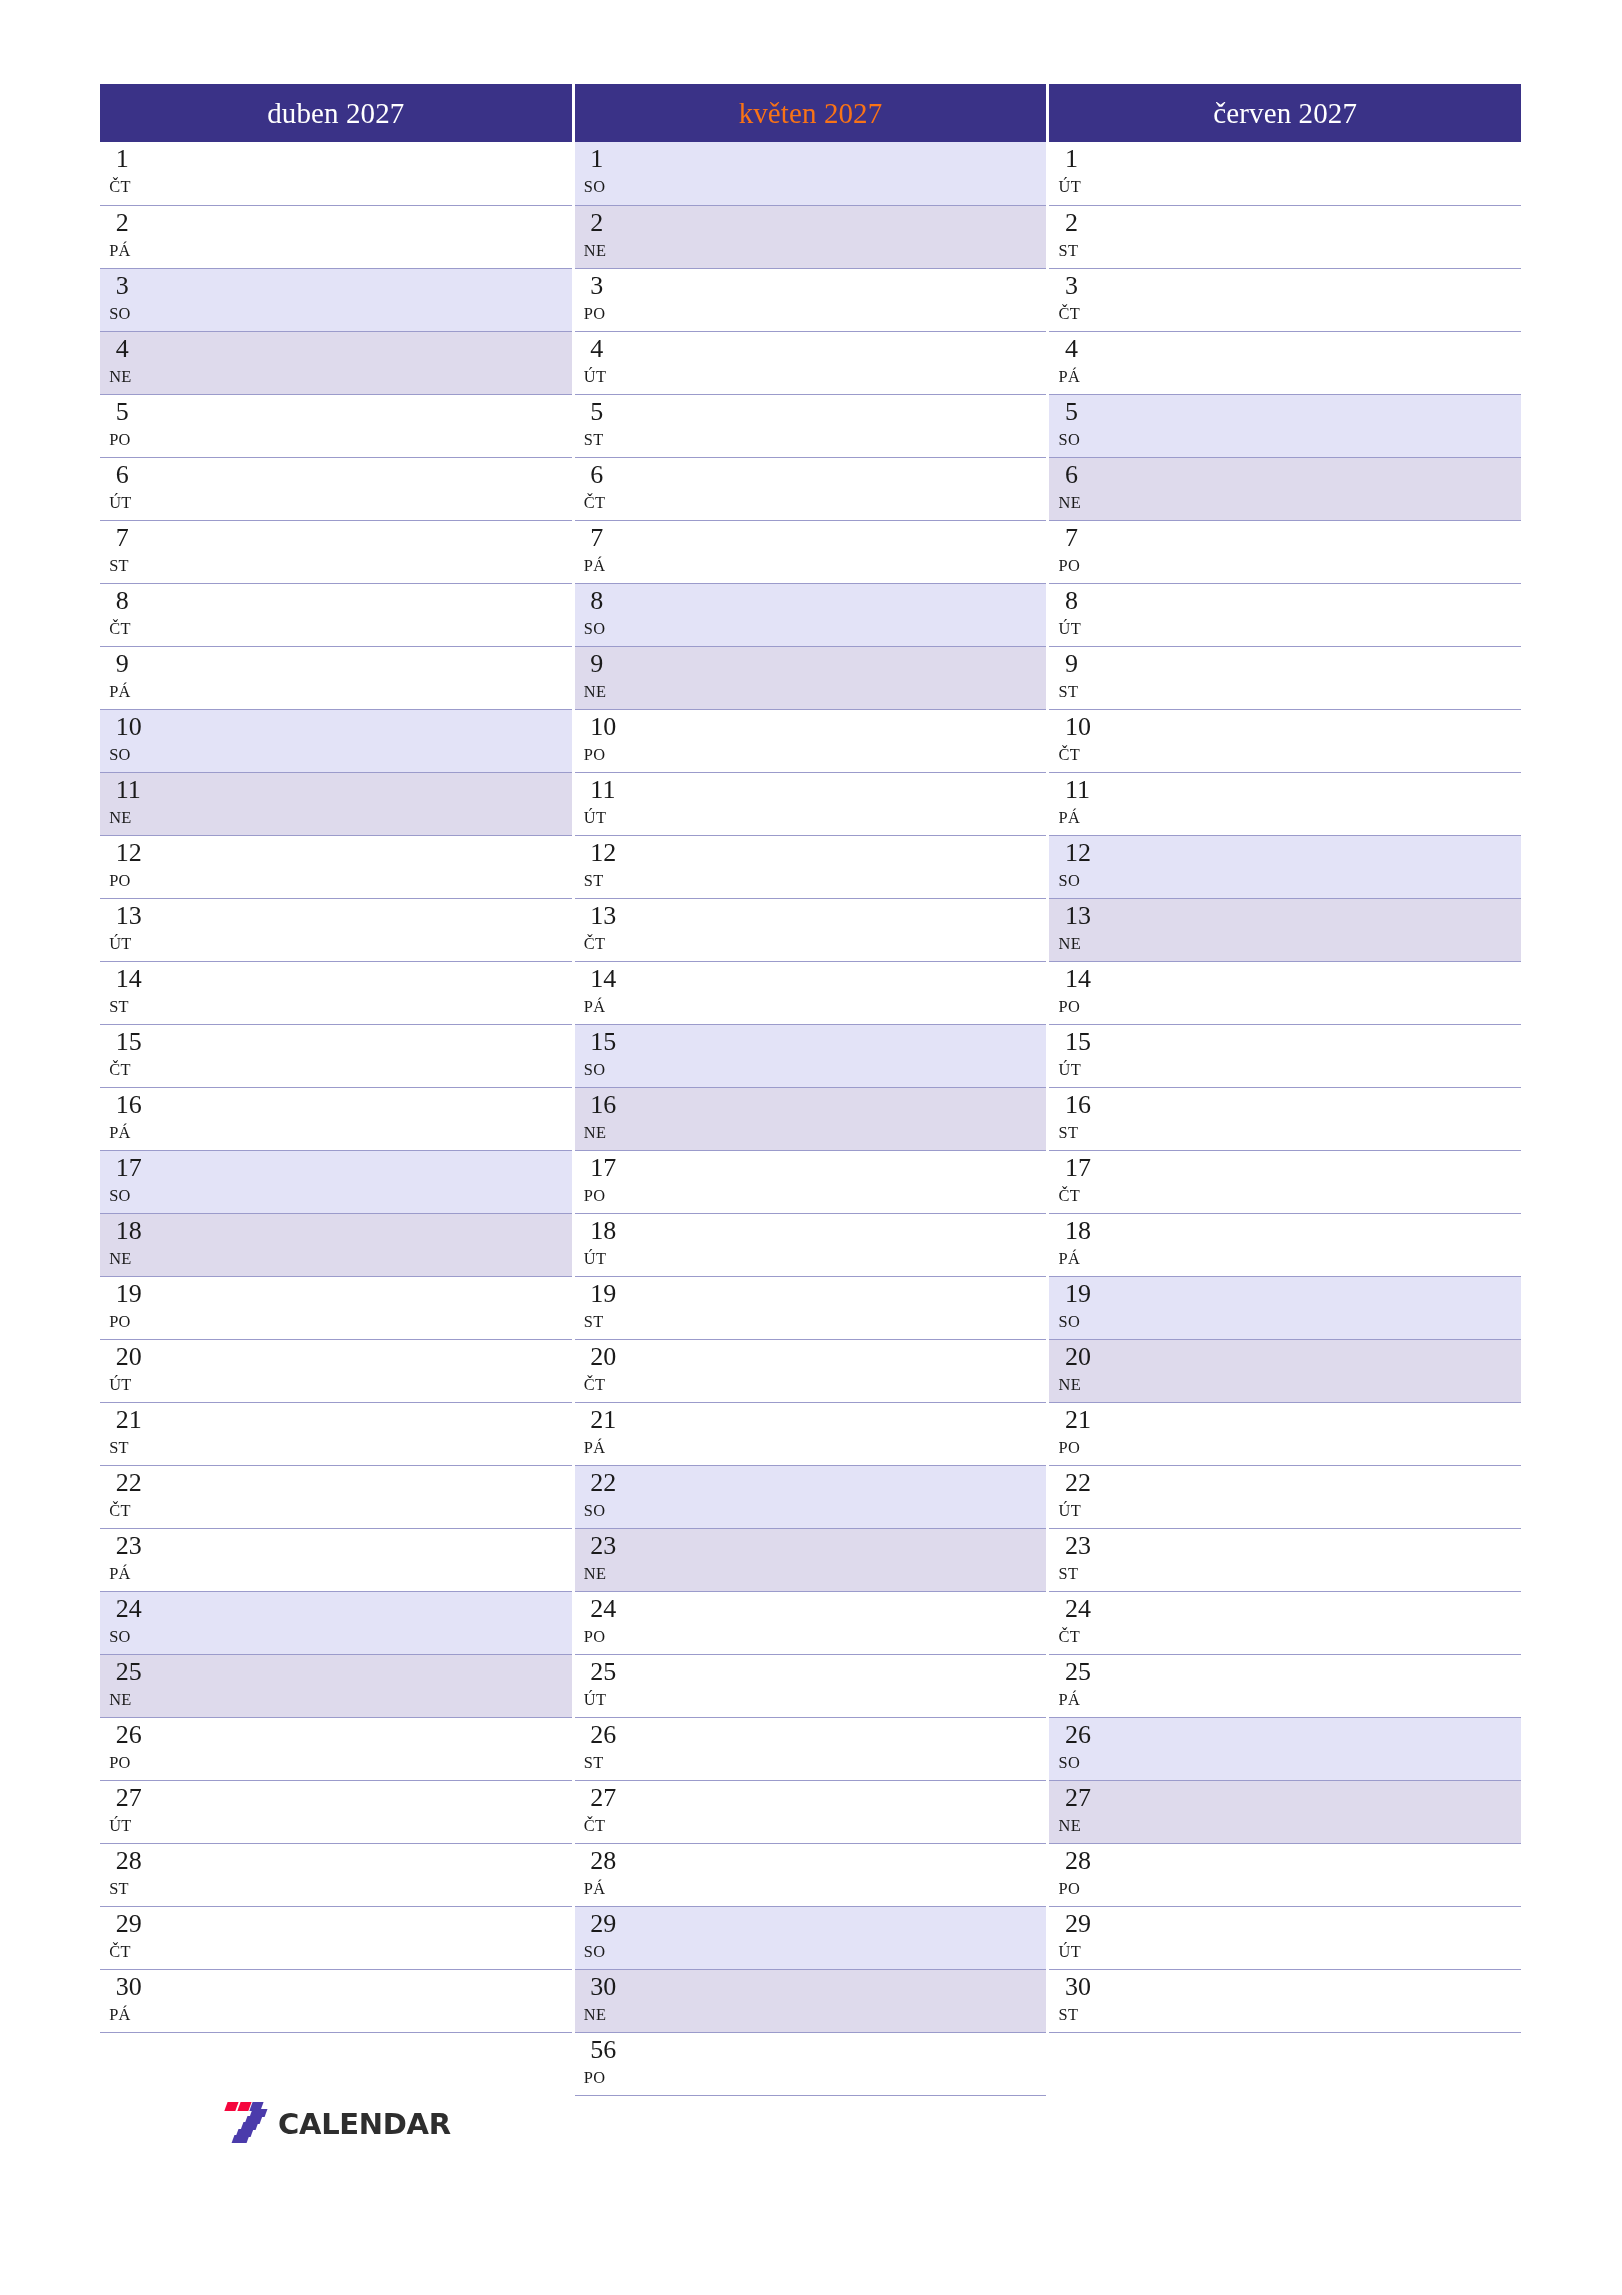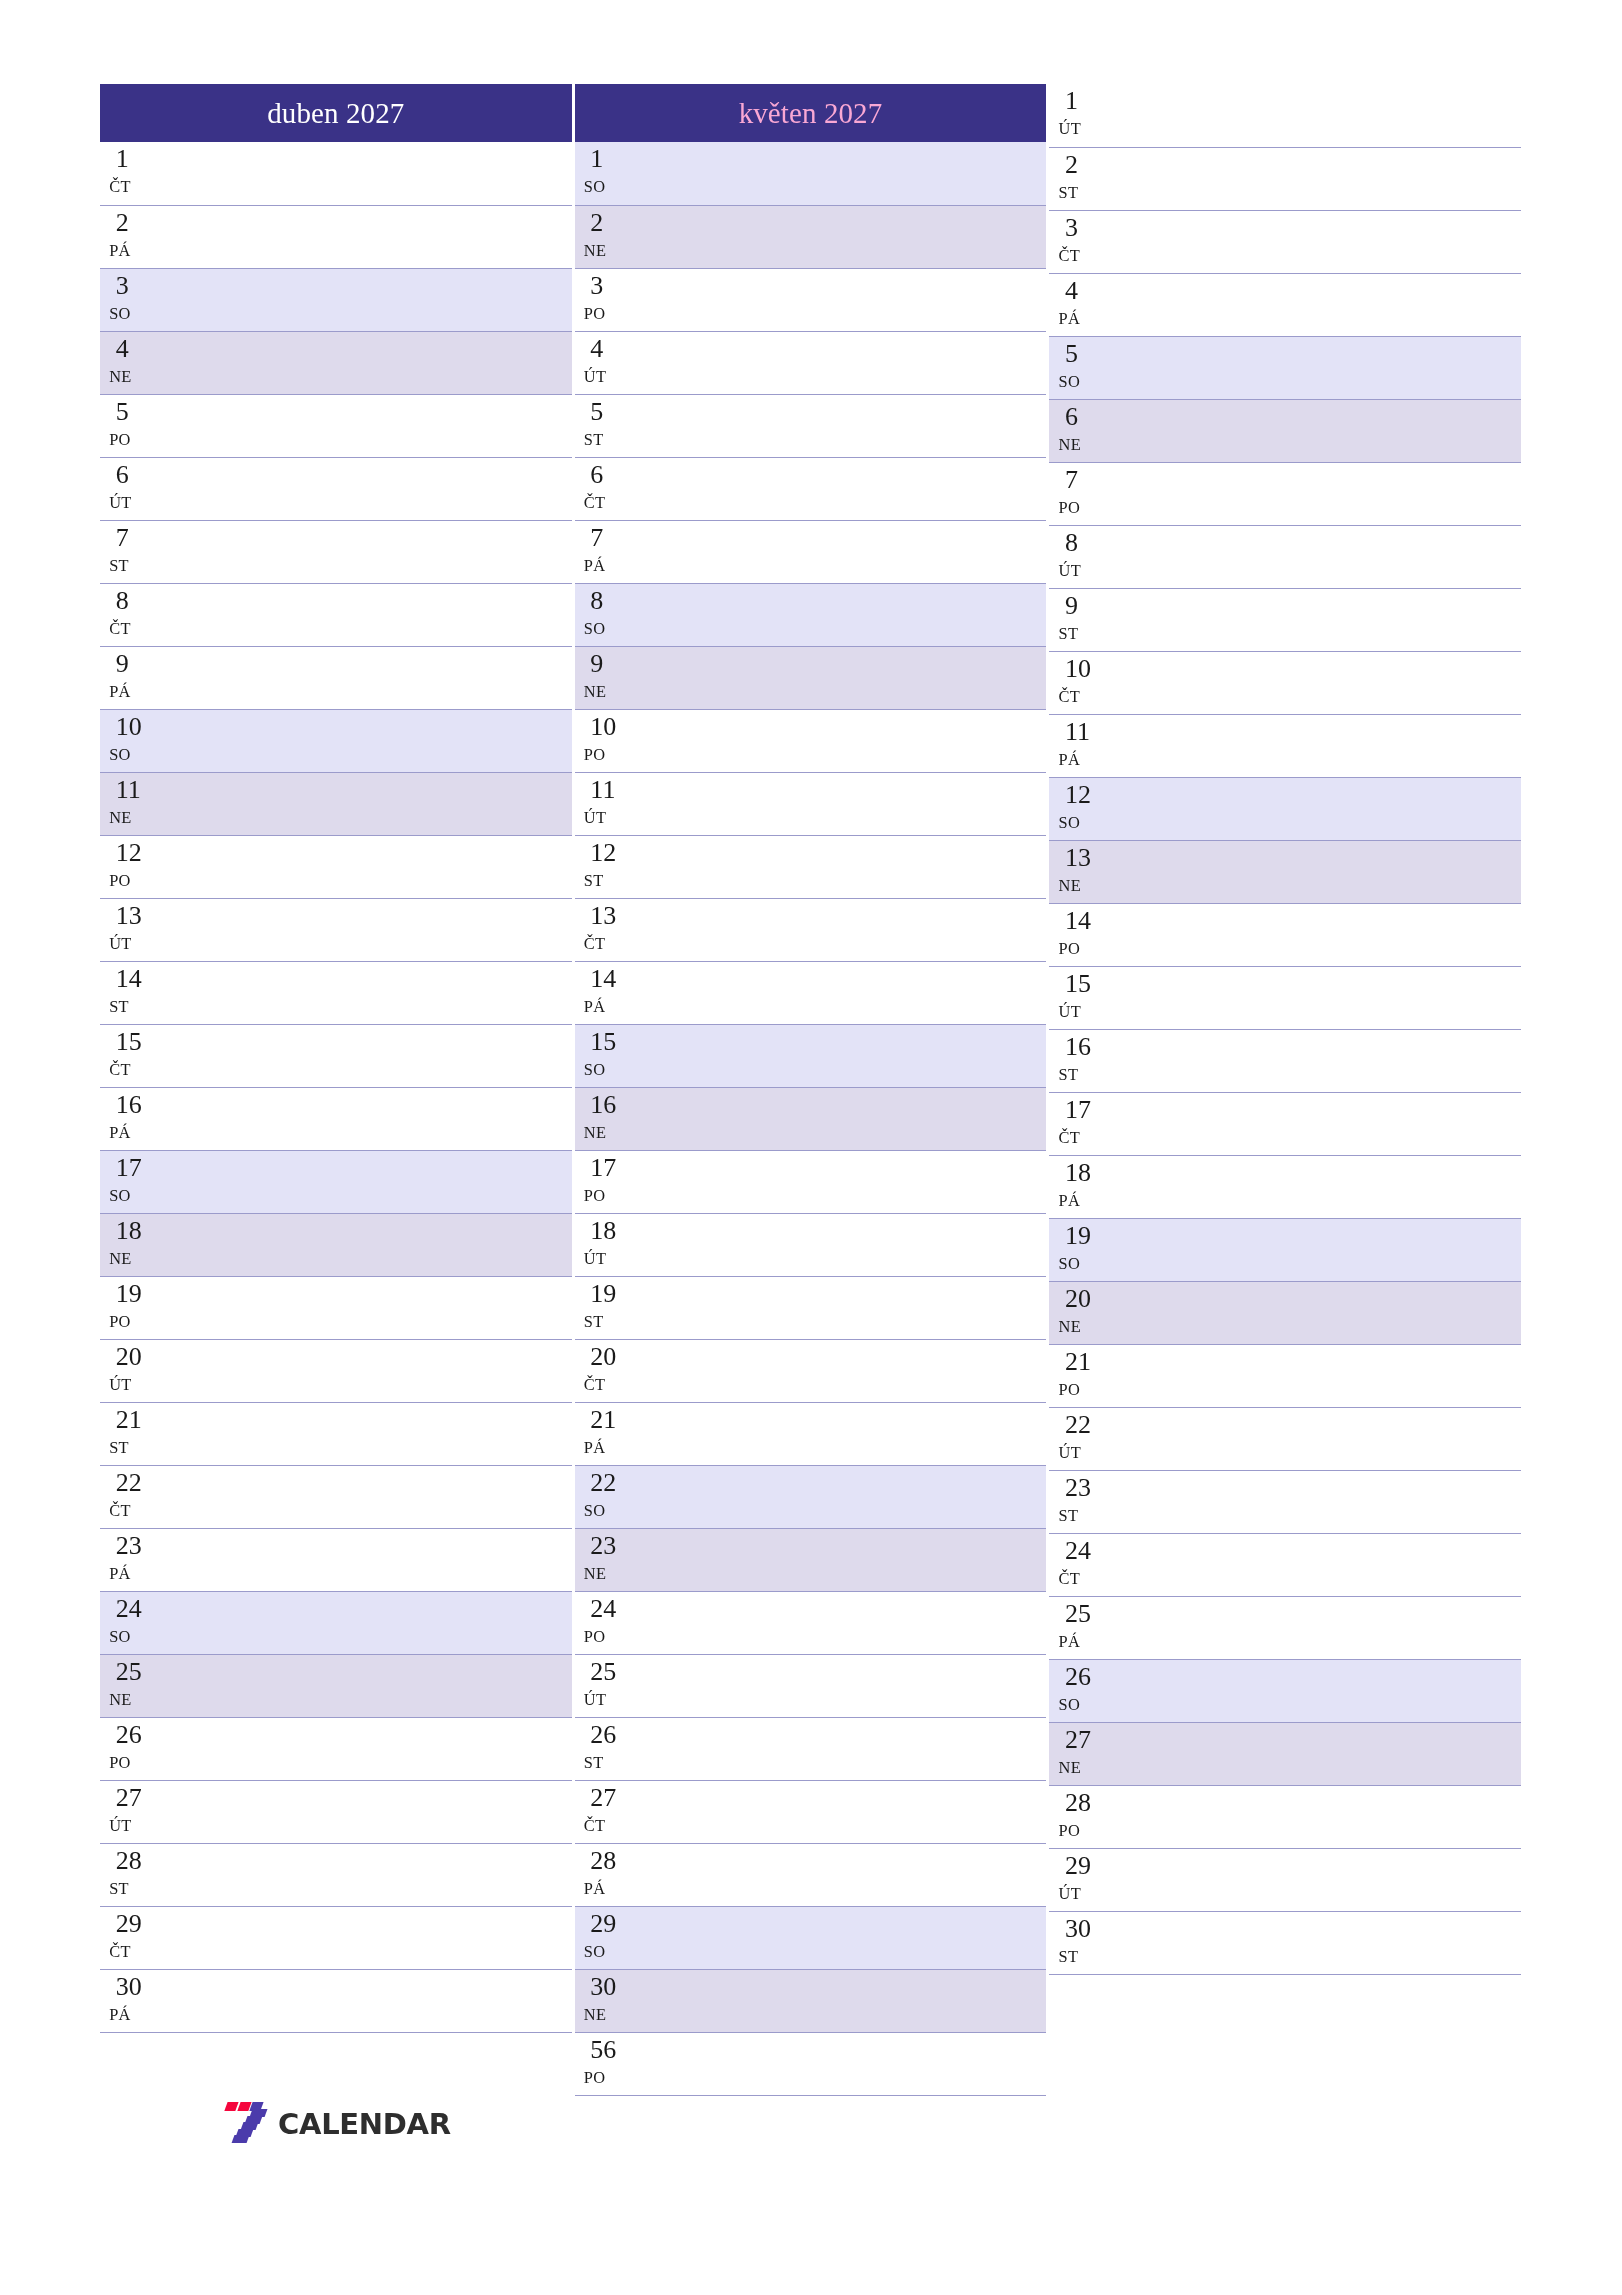--- a/index.html
+++ b/index.html
@@ -256,21 +256,21 @@
           <span class="bar" style="left: 30px; top: 8px; width: 15px; height: 7.9px; background: rgb(75, 59, 171);"></span>
           <span class="bar" style="left: 25.5px; top: 14.6px; width: 15px; height: 7.9px; background: rgb(75, 59, 171);"></span>
           <span class="bar" style="left: 21px; top: 21px; width: 15px; height: 7.9px; background: rgb(75, 59, 171);"></span>
           <span class="bar" style="left: 16.4px; top: 28px; width: 15px; height: 7.9px; background: rgb(75, 59, 171);"></span>
           <span class="bar" style="left: 11.8px; top: 34px; width: 15px; height: 7.9px; background: rgb(75, 59, 171);"></span>
         </span>
         <span class="logo-word" style="color: rgb(46, 46, 46);">CALENDAR</span>
       </div>
     </div>
     <div class="month-column">
-      <div class="month-header" style="background: rgb(58, 50, 135); color: #f9a8d4; text-align: center;">květen 2027</div>
+      <div class="month-header" style="background: rgb(58, 50, 135); color: #f97316; text-align: center;">květen 2027</div>
       <div class="days-list" style="border-bottom-color: rgb(155, 155, 203);">
         <div class="day-row sat" style="border-top-color: rgb(155, 155, 203); background: rgb(227, 227, 247);">
           <span class="day-number" style="color: rgb(26, 26, 26);">1</span>
           <span class="day-abbr" style="color: rgb(26, 26, 26);">SO</span>
         </div>
         <div class="day-row sun" style="border-top-color: rgb(155, 155, 203); background: rgb(222, 218, 236);">
           <span class="day-number" style="color: rgb(26, 26, 26);">2</span>
           <span class="day-abbr" style="color: rgb(26, 26, 26);">NE</span>
         </div>
         <div class="day-row" style="border-top-color: rgb(155, 155, 203);">
@@ -385,20 +385,21 @@
           <span class="day-number" style="color: rgb(26, 26, 26);">30</span>
           <span class="day-abbr" style="color: rgb(26, 26, 26);">NE</span>
         </div>
         <div class="day-row" style="border-top-color: rgb(155, 155, 203);">
           <span class="day-number" style="color: rgb(26, 26, 26);">56</span>
           <span class="day-abbr" style="color: rgb(26, 26, 26);">PO</span>
         </div>
       </div>
     </div>
     <div class="month-column">
+      <div class="month-header" style="background: rgb(58, 50, 135); color: rgb(255, 255, 255);">červen 2027</div>
       <div class="days-list" style="border-bottom-color: rgb(155, 155, 203);">
         <div class="day-row" style="border-top-color: rgb(155, 155, 203);">
           <span class="day-number" style="color: rgb(26, 26, 26);">1</span>
           <span class="day-abbr" style="color: rgb(26, 26, 26);">ÚT</span>
         </div>
         <div class="day-row" style="border-top-color: rgb(155, 155, 203);">
           <span class="day-number" style="color: rgb(26, 26, 26);">2</span>
           <span class="day-abbr" style="color: rgb(26, 26, 26);">ST</span>
         </div>
         <div class="day-row" style="border-top-color: rgb(155, 155, 203);">

